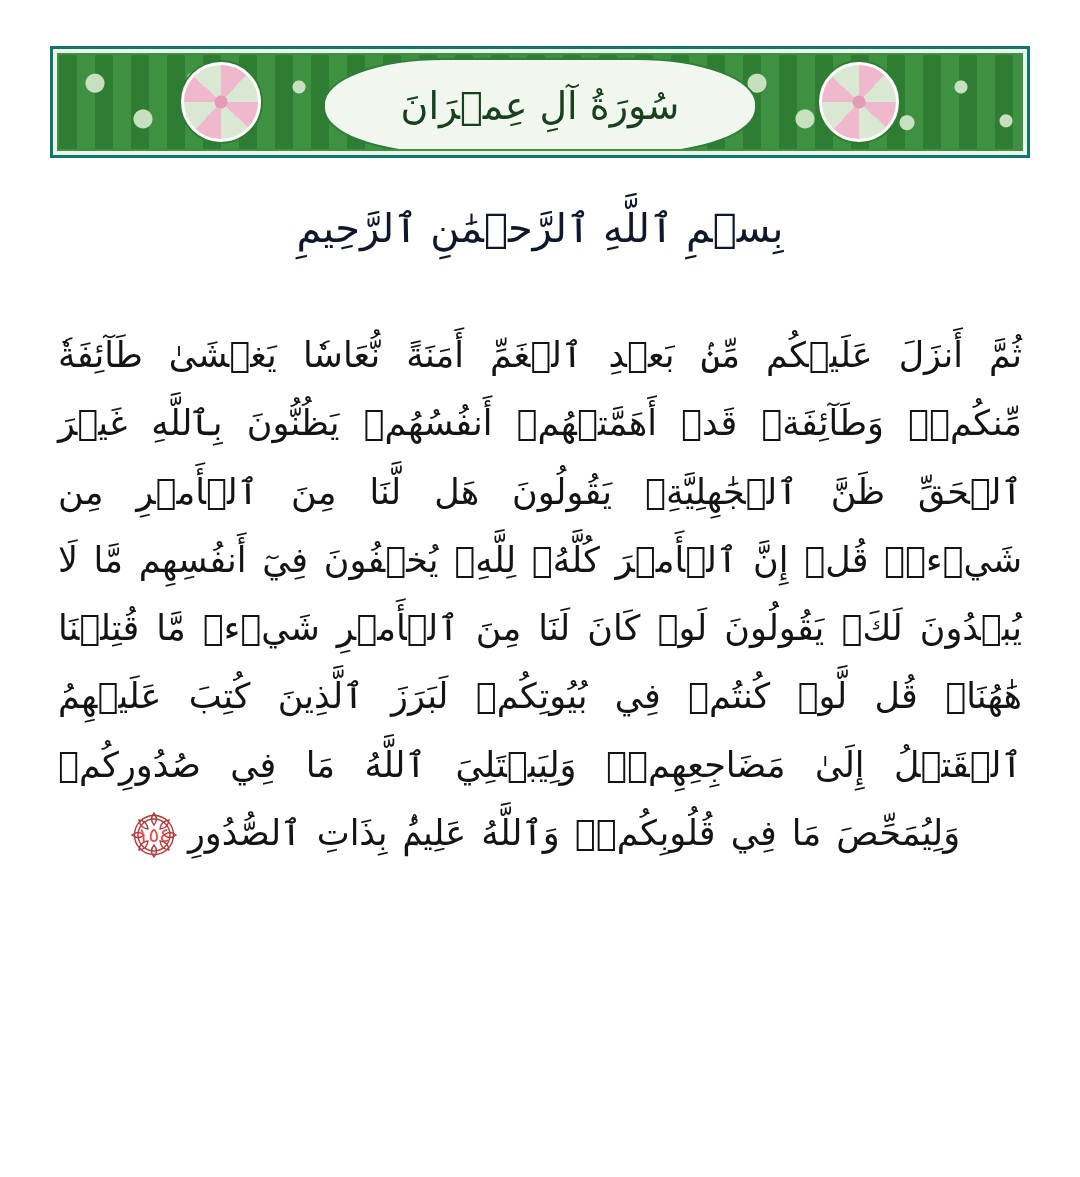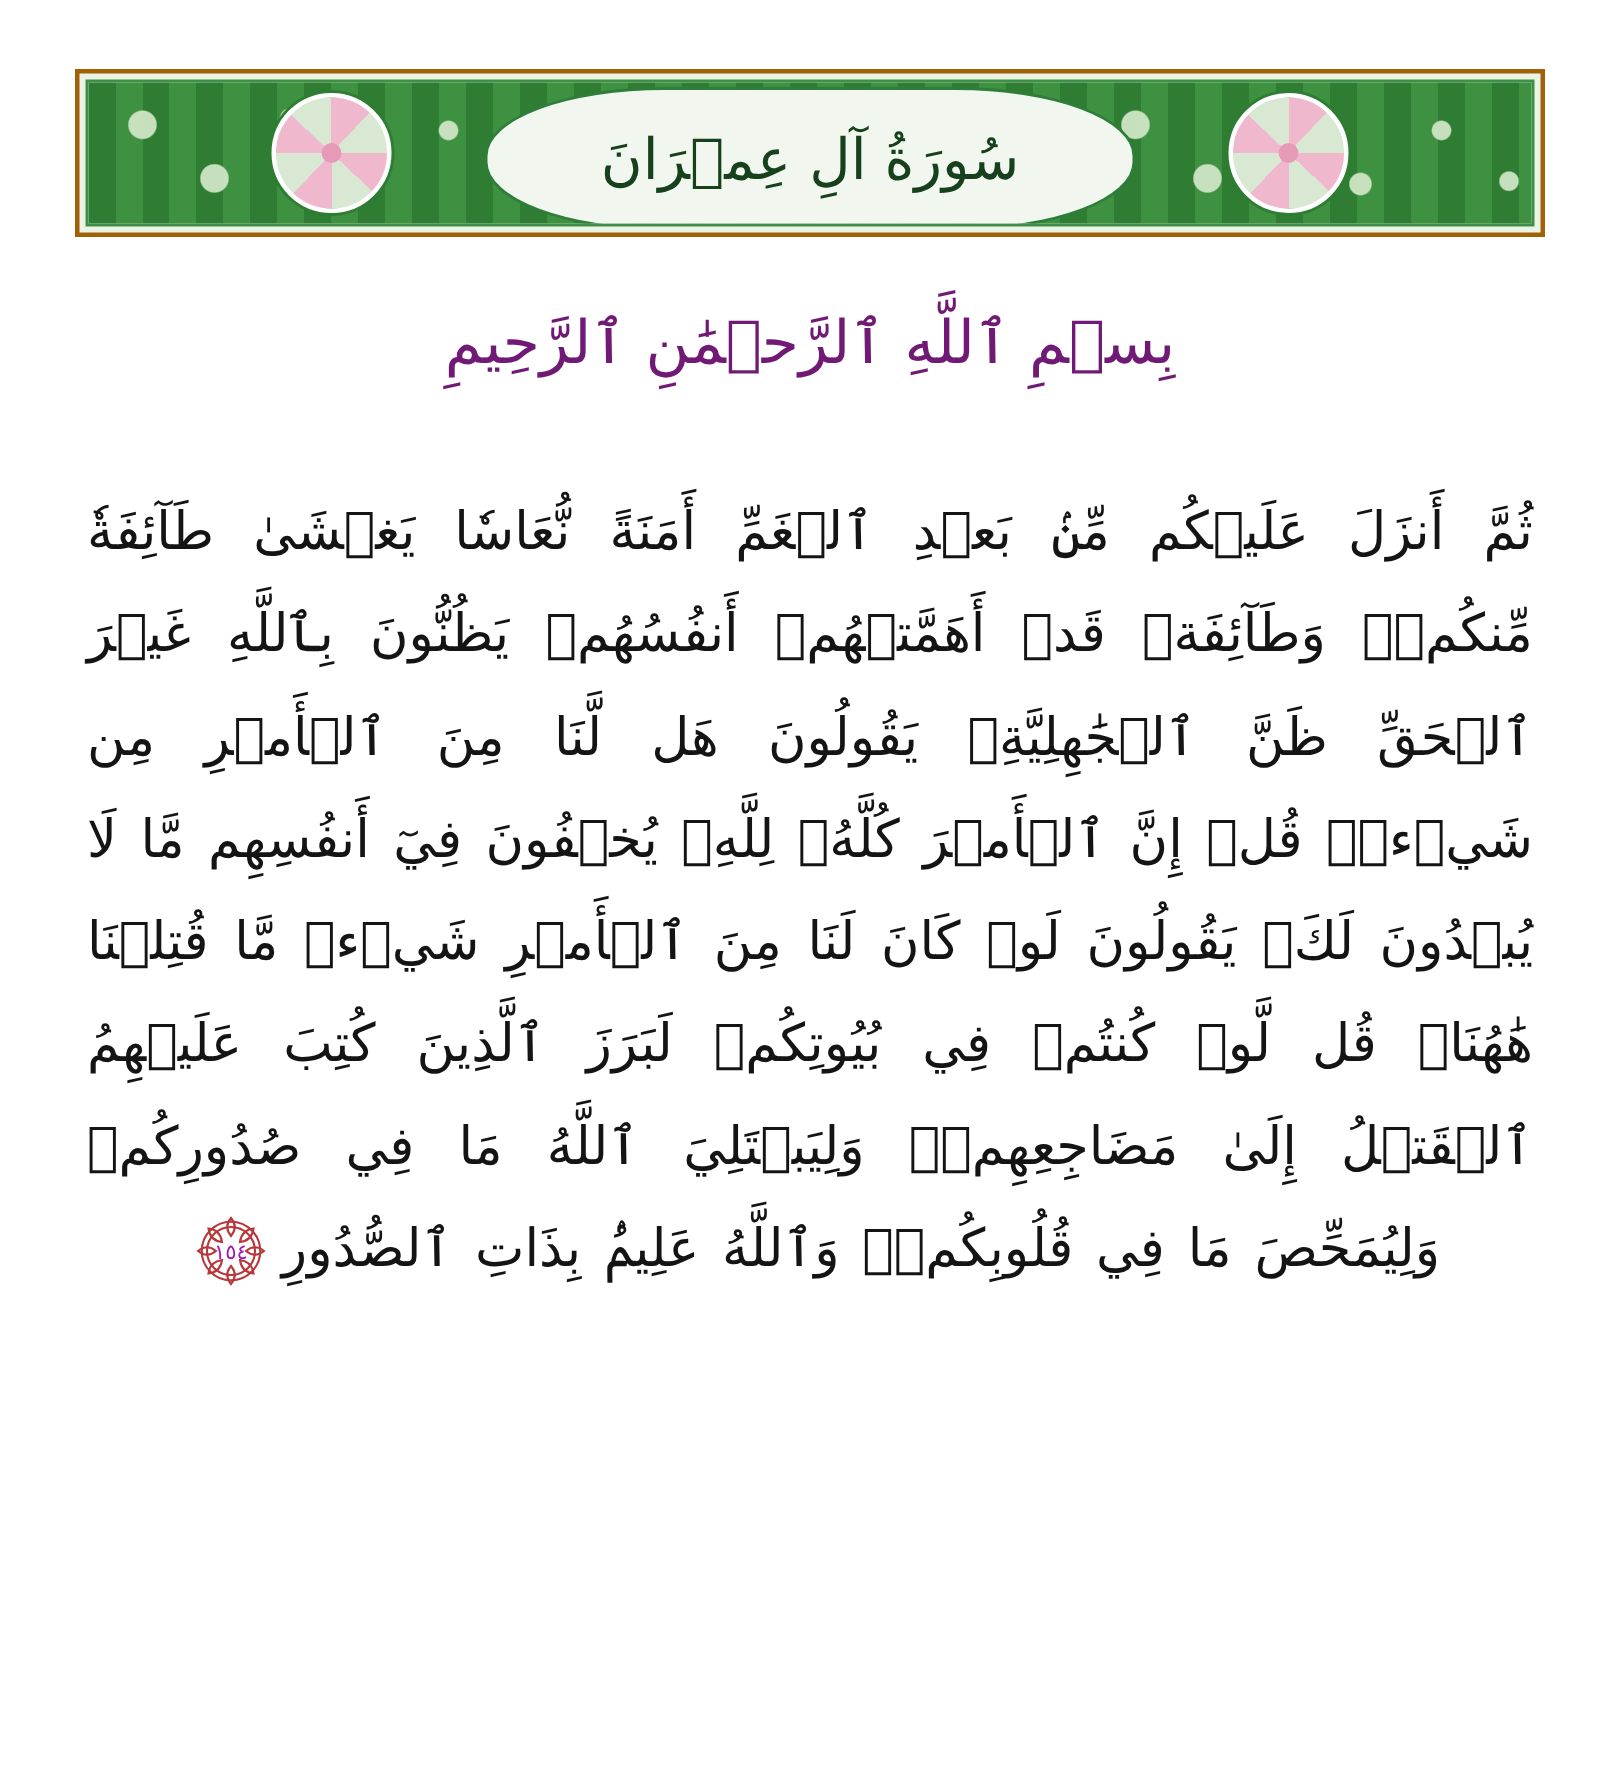--- a/index.html
+++ b/index.html
@@ -25,21 +25,21 @@
   }
 
   
   .surah-banner {
     position: absolute;
     top: 46px;
     left: 50px;
     width: 980px;
     height: 112px;
     box-sizing: border-box;
-    border: 3px solid #a16207;
+    border: 3px solid #0f766e;
     background: #eaf3e6;
     padding: 4px;
   }
   .surah-banner-inner {
     position: relative;
     width: 100%;
     height: 100%;
     box-sizing: border-box;
     border: 2px solid #3f8f46;
     background:
@@ -110,21 +110,21 @@
   }
 
   
   .basmala {
     position: absolute;
     top: 205px;
     left: 0;
     width: 1080px;
     text-align: center;
     font-size: 40px;
-    color: #701a75;
+    color: #0f172a;
     direction: rtl;
   }
 
   
   .ayah-block {
     position: absolute;
     top: 321px;
     left: 58px;
     width: 964px;
     direction: rtl;
@@ -147,22 +147,22 @@
   .ayah-number .marker-bg {
     position: absolute;
     inset: 0;
   }
   .ayah-number .marker-num {
     position: absolute;
     inset: 0;
     display: flex;
     align-items: center;
     justify-content: center;
-    font-size: 14px;
-    color: #a21caf;
+    font-size: 20px;
+    color: #ef4444;
     font-family: "DejaVu Sans", sans-serif;
     padding-top: 2px;
     box-sizing: border-box;
   }
 </style>
 </head>
 <body>
 
 <div class="page">
 

